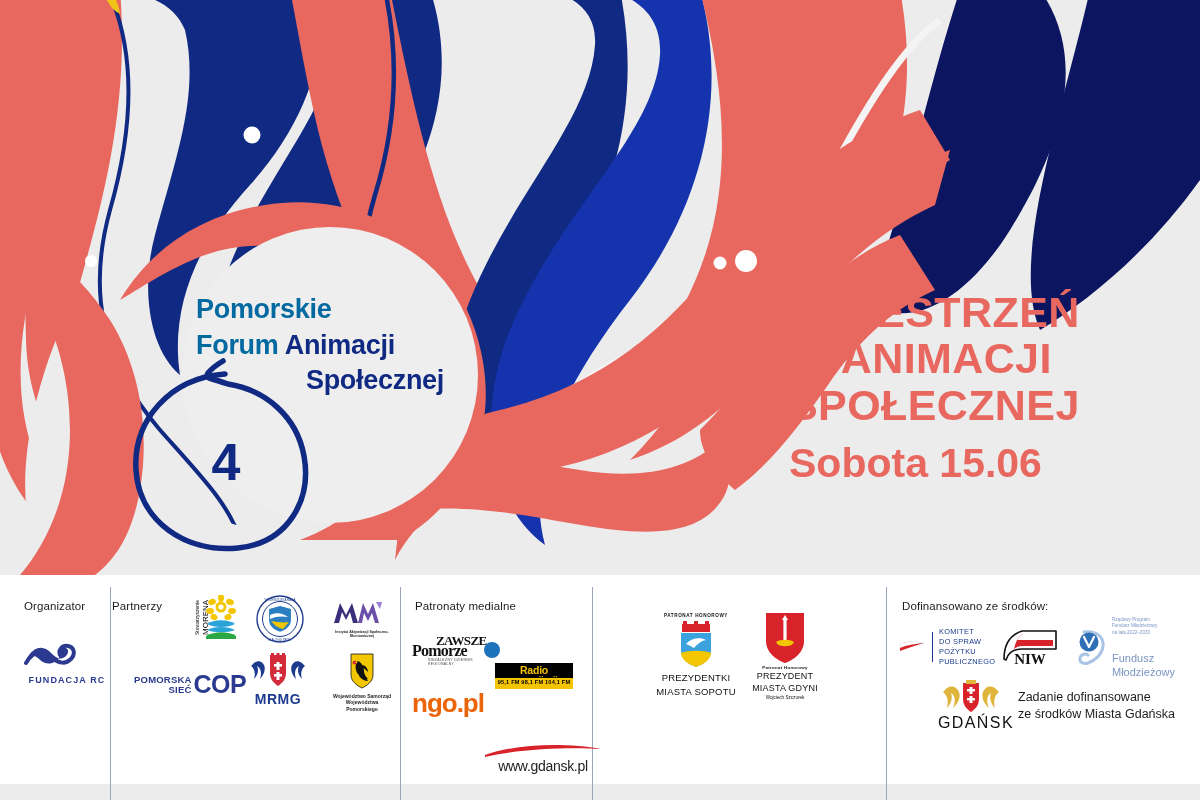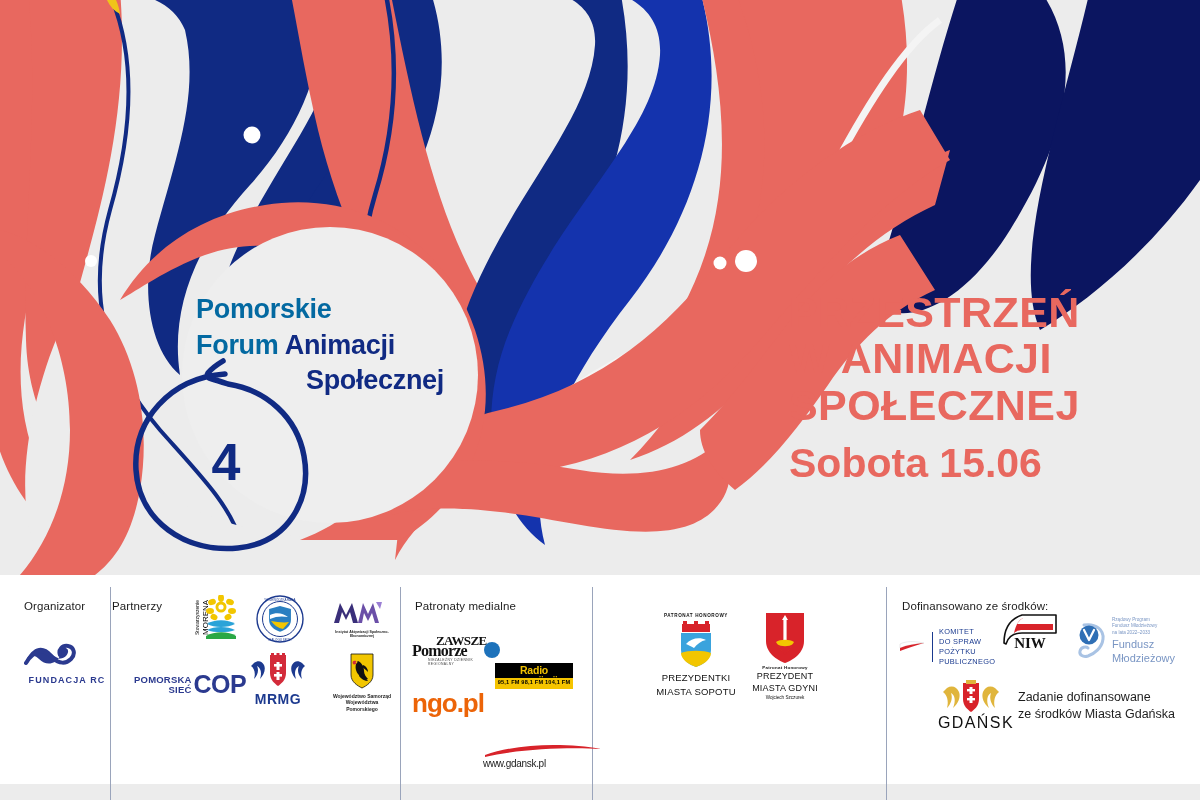--- a/index.html
+++ b/index.html
@@ -75,21 +75,21 @@
   .rk{width:78px;height:26px;background:#000;position:relative;}
   .rk .t1{position:absolute;left:0;top:1px;width:78px;text-align:center;color:#f2c200;font-size:10.5px;font-weight:bold;letter-spacing:-0.2px;}
   .rk .bar{position:absolute;left:0;top:15px;width:78px;height:11px;background:#f5c400;}
   .rk .t2{position:absolute;left:0;top:16px;width:78px;text-align:center;color:#000;font-size:5.6px;font-weight:bold;letter-spacing:.2px;}
 
   
   .ngo{font-size:26px;font-weight:bold;color:#ec6408;letter-spacing:-1px;}
 
   
   .gd{position:relative;width:120px;height:32px;}
-  .gd .txt{position:absolute;left:0;top:15px;width:120px;font-size:10px;color:#222;letter-spacing:-0.3px;}
+  .gd .txt{position:absolute;left:0;top:15px;width:120px;text-align:center;font-size:14px;color:#222;letter-spacing:-0.3px;}
 
   
   .city-cap{font-size:9.5px;color:#111;text-align:center;line-height:1.5;letter-spacing:.2px;}
   .city-top{font-size:4.6px;color:#111;text-align:center;font-weight:bold;letter-spacing:.6px;}
 
   
   .komitet{font-size:7.4px;font-weight:normal;color:#1a3a8f;line-height:1.35;letter-spacing:.3px;}
 
   .fm-small{font-size:4.6px;color:#7a96c4;line-height:1.4;}
   .fm-big{font-size:11px;color:#7a96c4;line-height:1.25;}
@@ -355,42 +355,42 @@
       </svg>
       <div style="width:1px;height:30px;background:#1a3a8f;margin:0 6px;"></div>
       <div class="komitet">
         <div>KOMITET</div>
         <div>DO SPRAW</div>
         <div>POŻYTKU</div>
         <div>PUBLICZNEGO</div>
       </div>
     </div>
 
-    <div class="logo" style="left:998px;top:36px;width:66px;">
+    <div class="logo" style="left:998px;top:52px;width:66px;">
       <svg width="64" height="40" viewBox="0 0 64 40">
         <path d="M6,32 C6,18 12,8 24,4 L58,4 L58,22 L24,22 C16,22 10,26 8,33 Z" fill="none" stroke="#111" stroke-width="1.6" stroke-linejoin="round"></path>
         <path d="M25,7 L55,7 L55,19 L25,19 C21,19 18,20 16,22 C18,13 21,9 25,7 Z" fill="#d8232a"></path>
         <path d="M25,7 L55,7 L55,13 L19,13 C21,10 23,8 25,7 Z" fill="#ffffff"></path>
         <text x="32" y="37" class="niwtext" font-size="15" font-weight="bold" text-anchor="middle" fill="#111" font-family="Liberation Serif, serif">NIW</text>
       </svg>
     </div>
 
     <div class="logo" style="left:1074px;top:42px;display:flex;align-items:center;">
       <svg width="34" height="40" viewBox="0 0 34 40">
         <path d="M10,4 C22,2 30,9 29,18 C28,27 20,33 14,35 C9,36.5 5,34 6,30 C7,26 12,25 14,27" stroke="#a9c3e4" stroke-width="3" fill="none" stroke-linecap="round"></path>
         <circle cx="15" cy="14" r="9.5" fill="#2f6fb5"></circle>
         <path d="M10,9 L15,19 L20,9" stroke="#ffffff" stroke-width="2.2" fill="none" stroke-linecap="round" stroke-linejoin="round"></path>
       </svg>
       <div style="margin-left:4px;">
         <div class="fm-small">
           <div>Rządowy Program</div>
           <div>Fundusz Młodzieżowy</div>
           <div>na lata 2022–2033</div>
         </div>
-        <div class="fm-big" style="margin-top:2px;">
+        <div class="fm-big" style="margin-top:16px;">
           <div>Fundusz</div>
           <div>Młodzieżowy</div>
         </div>
       </div>
     </div>
 
     <div class="logo" style="left:938px;top:105px;display:flex;align-items:center;">
       <div style="width:64px;">
         <svg width="58" height="34" viewBox="0 0 58 34" style="display:block;margin:0 auto;">
           <path d="M22,3 L38,3 L38,19 C38,26 33,30 30,32 C27,30 22,26 22,19 Z" fill="#d8232a"></path>

